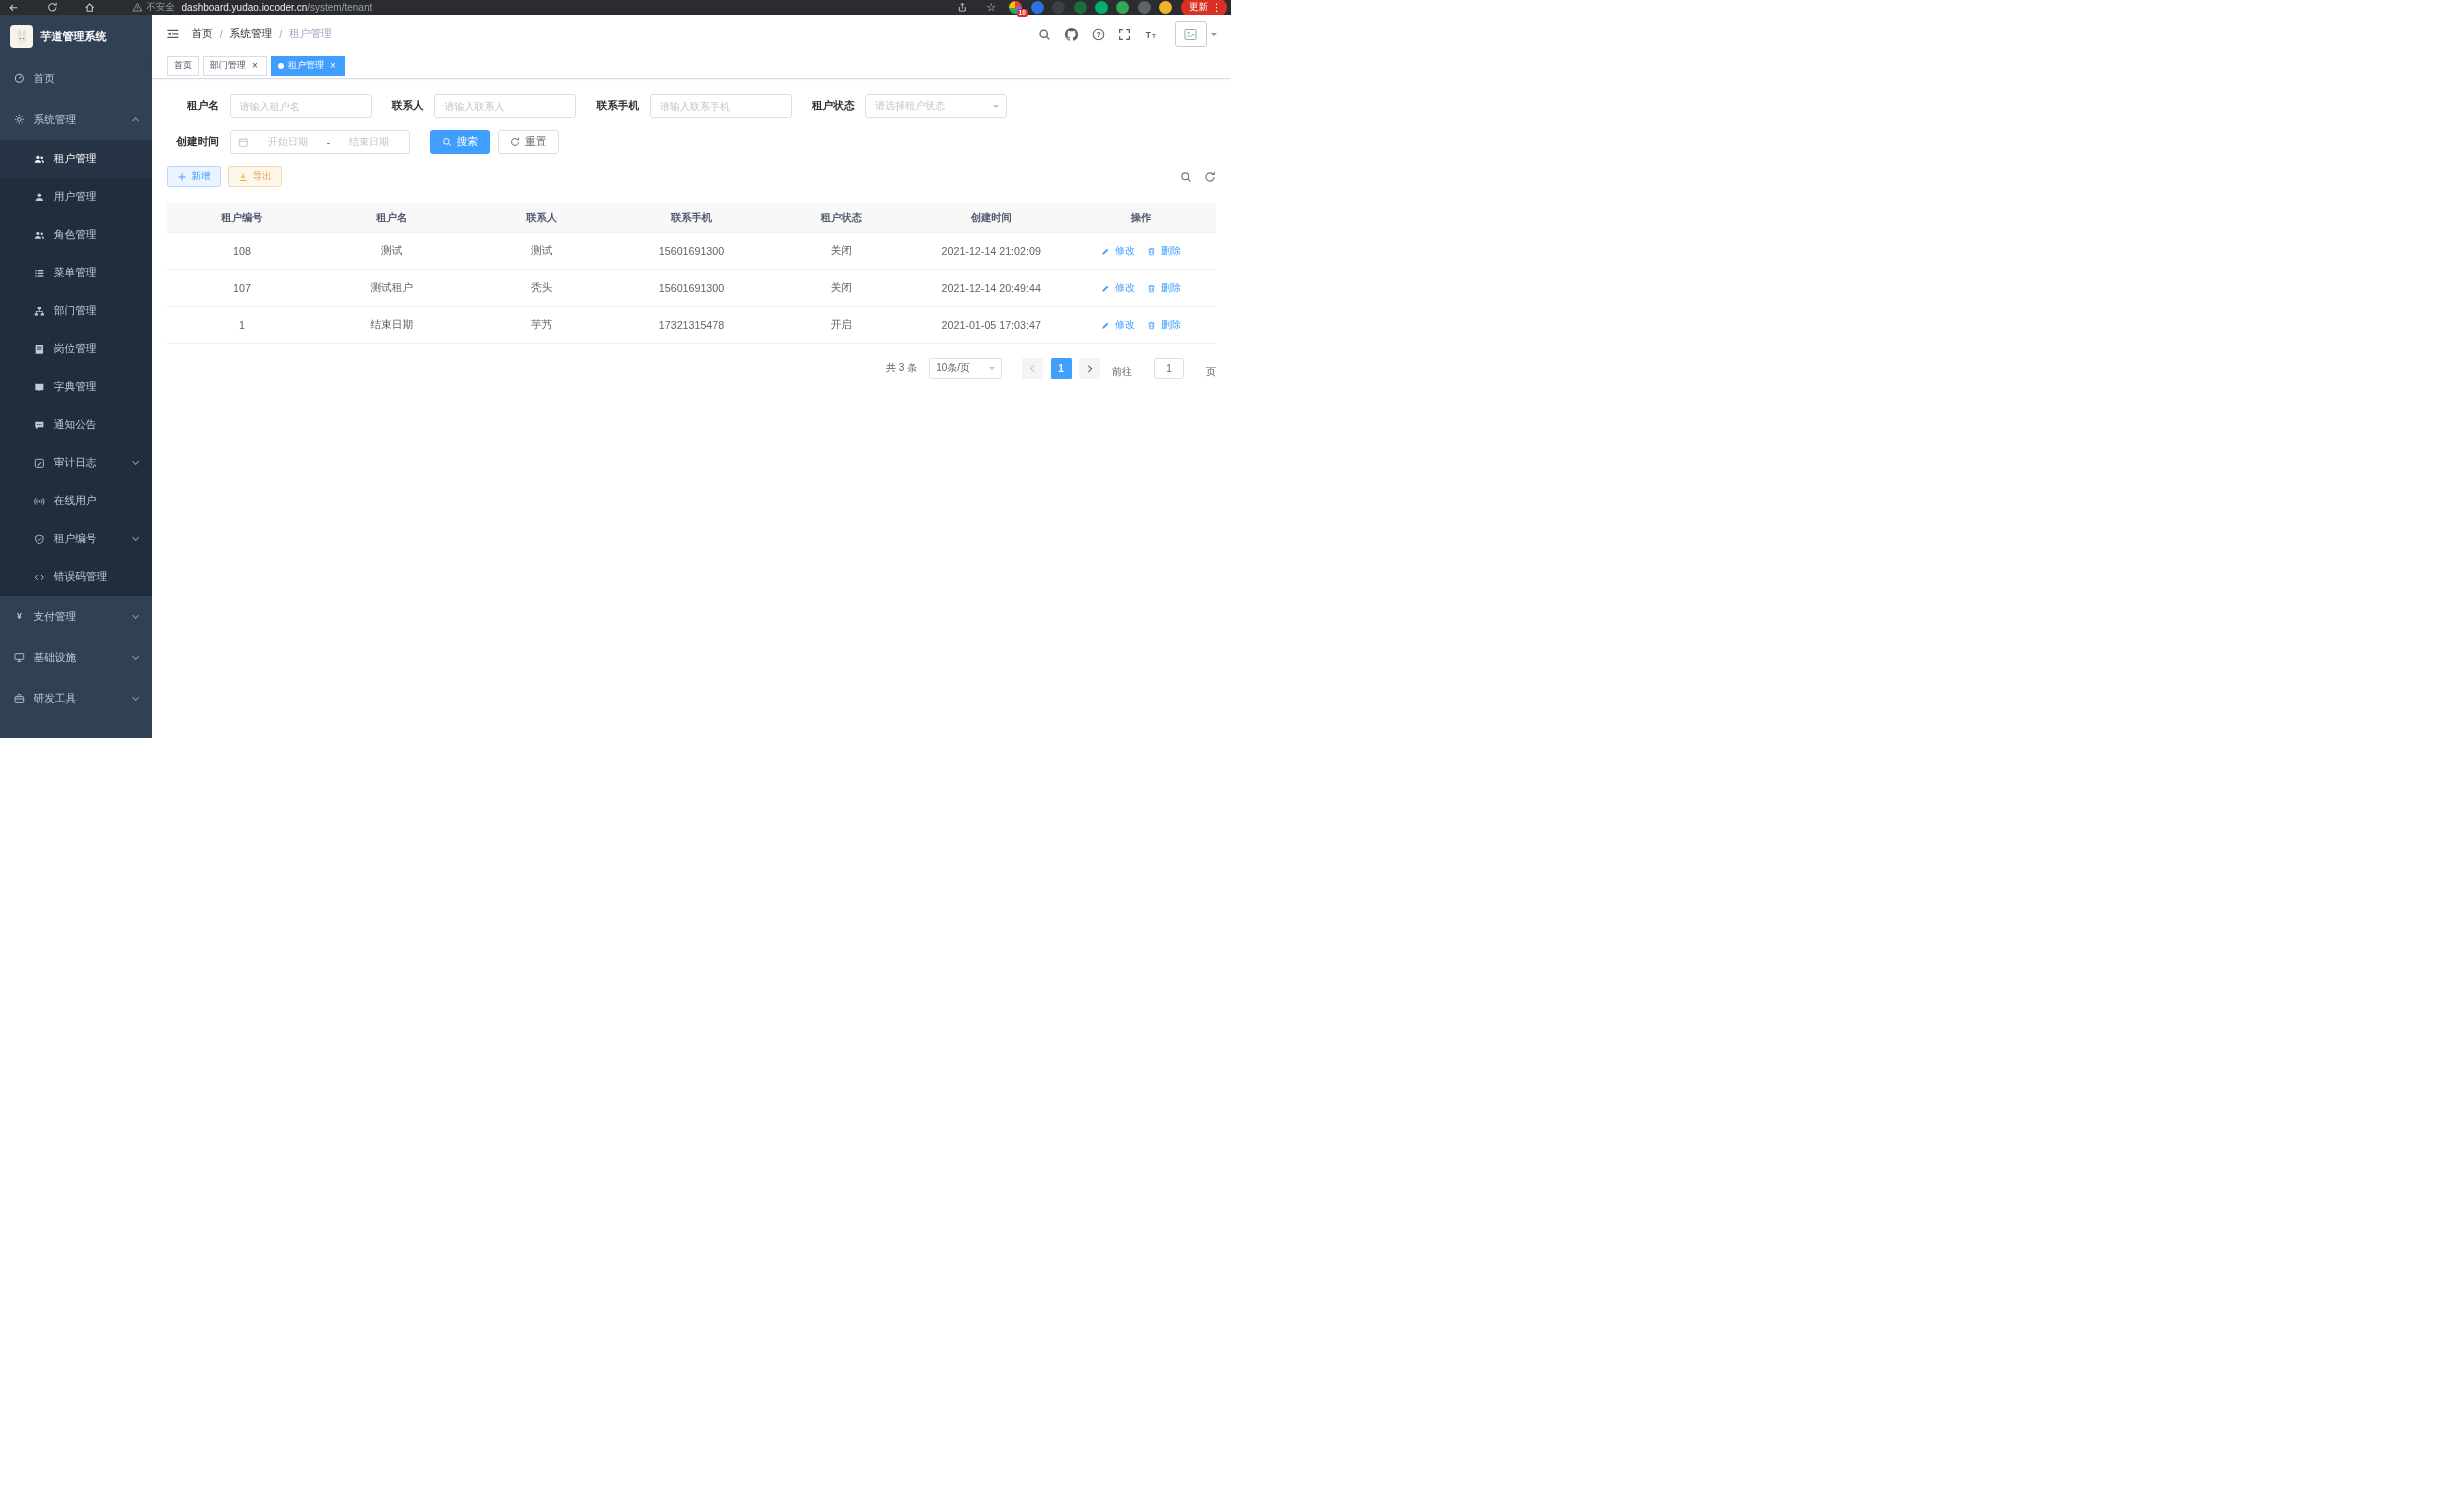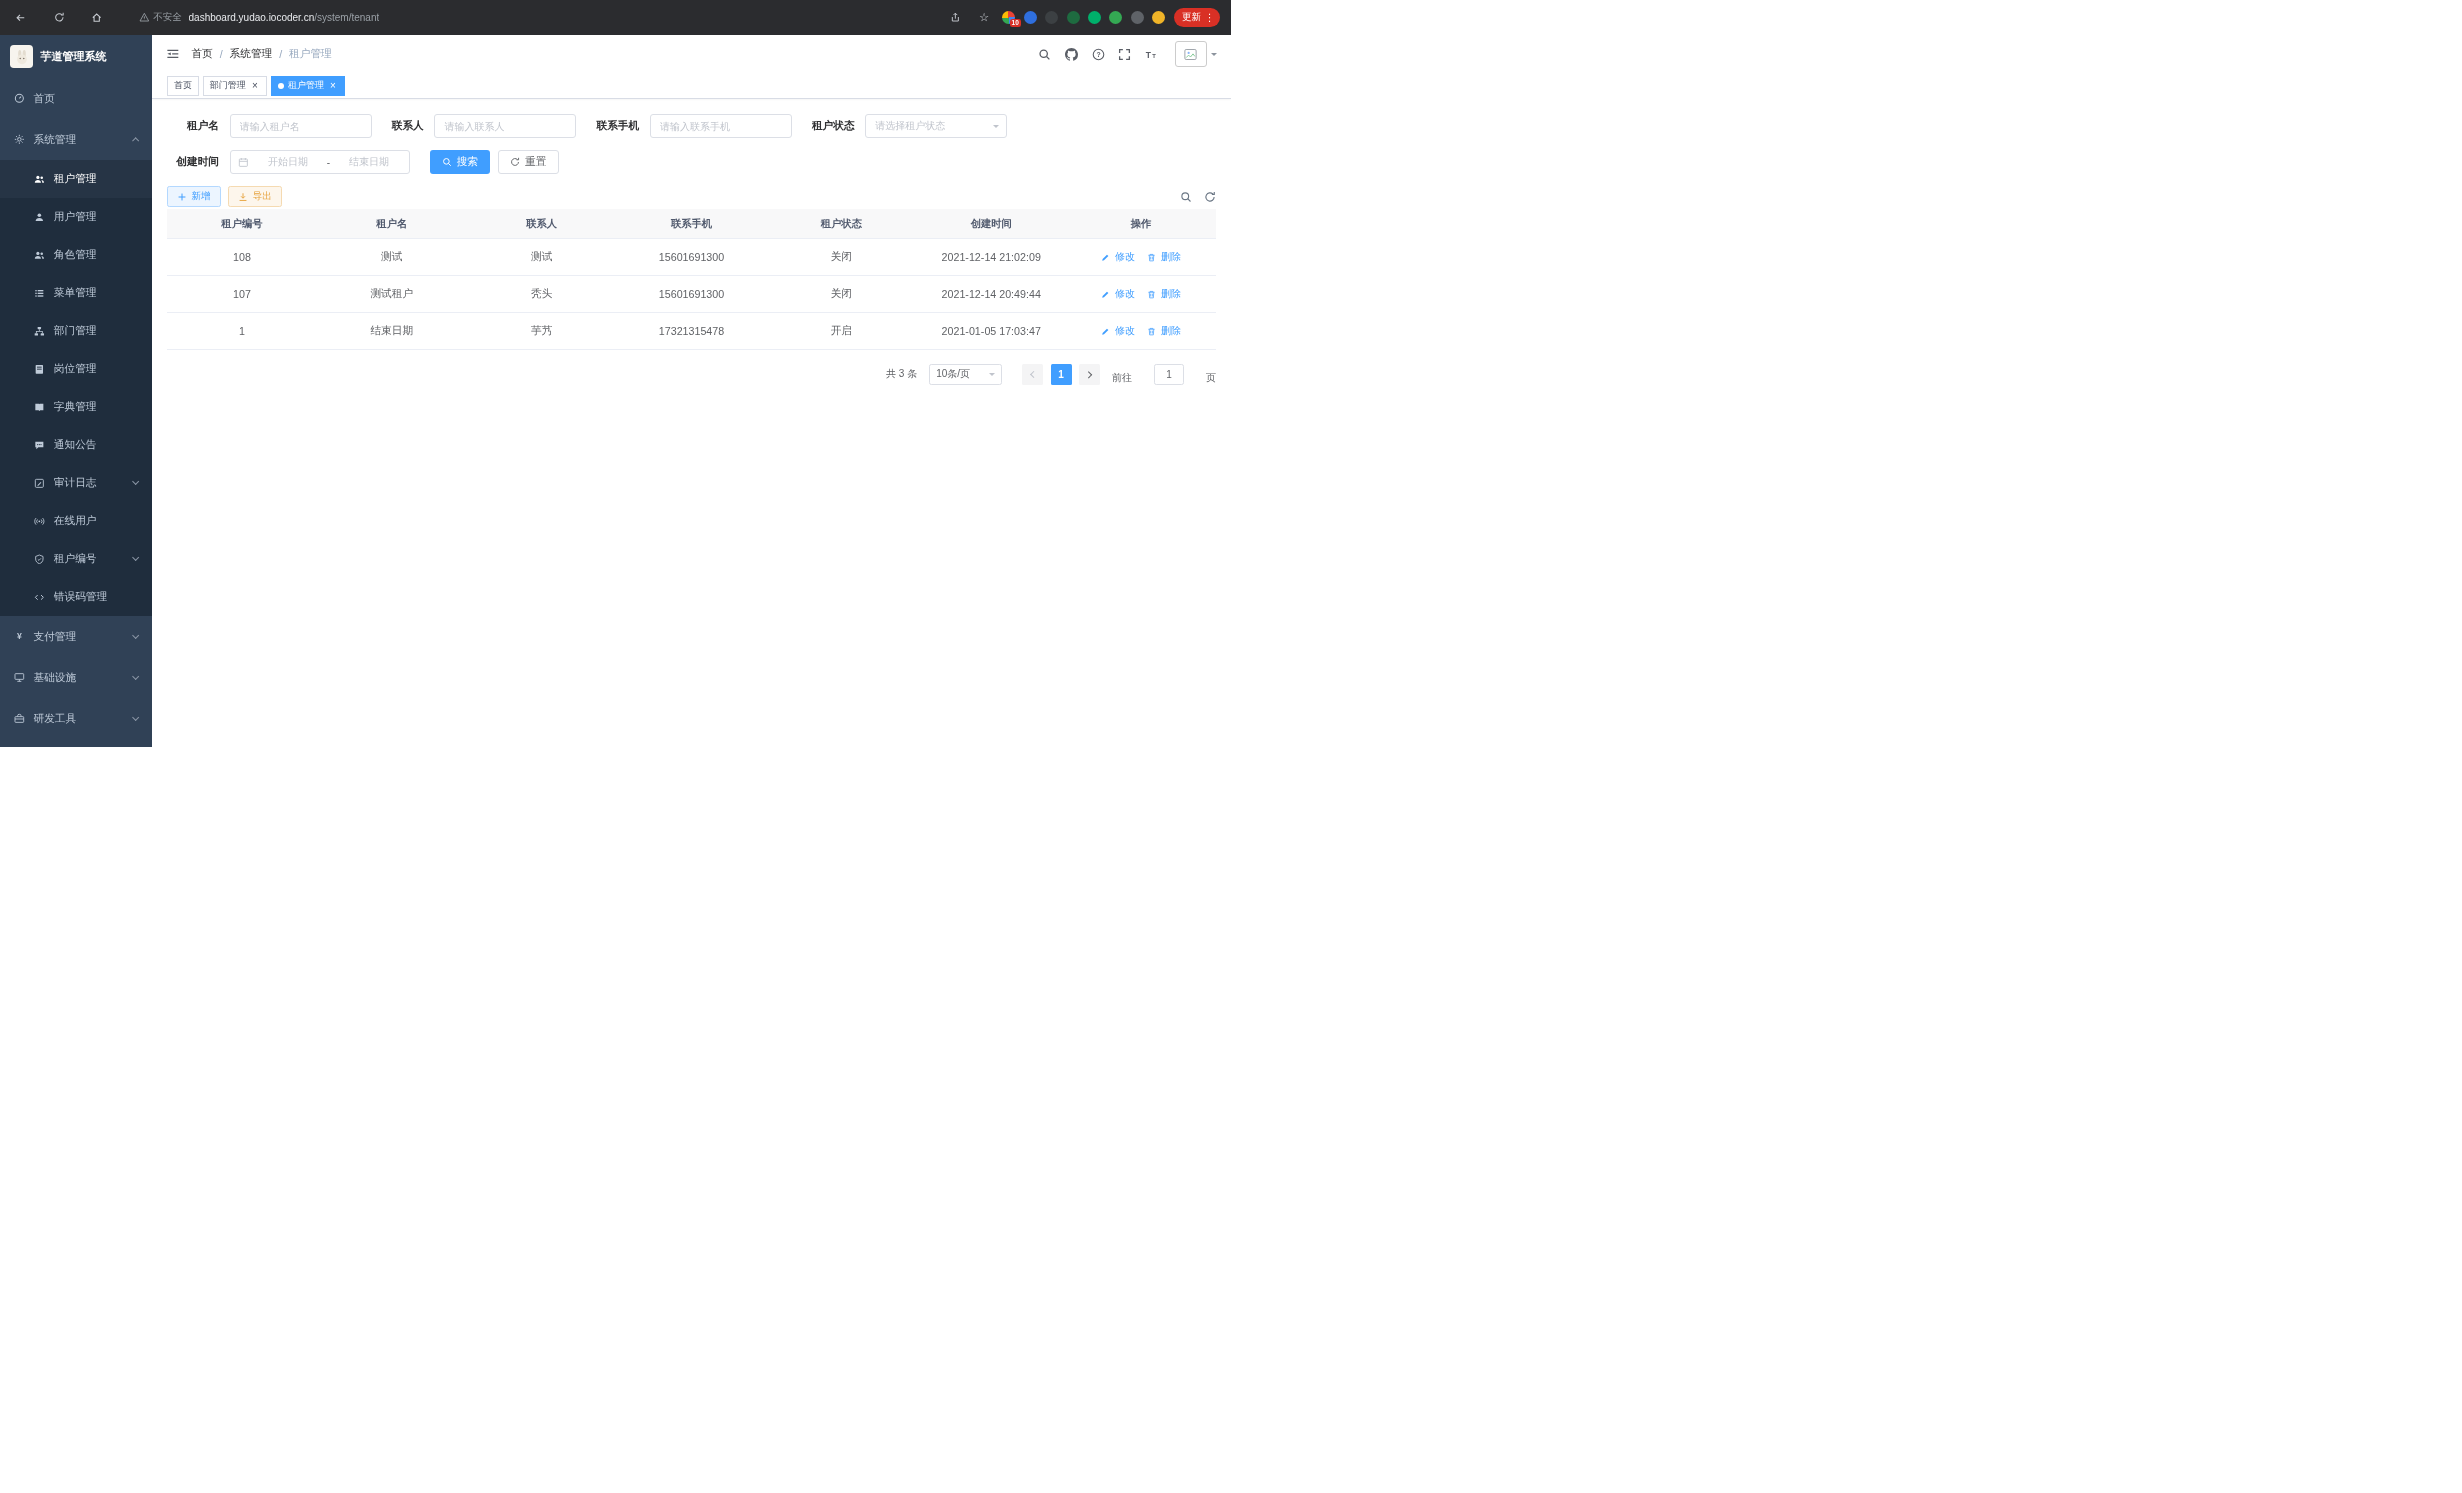--- a/index.html
+++ b/index.html
@@ -5,21 +5,21 @@
   :root{
     --primary:#409eff; --warning:#e6a23c;
     --sidebar-bg:#304156; --submenu-bg:#1f2d3d; --update:#d93025;
   }
   *{box-sizing:border-box;margin:0;padding:0}
   html,body{width:1231px;height:747px;overflow:hidden}
   body{font-family:"Liberation Sans","DejaVu Sans",sans-serif;background:#fff;color:#303133}
   svg{display:block}
 
   
-  .browser{height:35px;background:#2b2c2f;display:flex;align-items:center;padding:0 11px;gap:18px}
+  .browser{height:15px;background:#2b2c2f;display:flex;align-items:center;padding:0 4px;gap:18px}
   .bicon{width:20px;height:20px;border-radius:50%;display:flex;align-items:center;justify-content:center;color:#c7cbd1;cursor:pointer;flex-shrink:0}
   .url-area{display:flex;align-items:center;gap:6.9px;margin-left:13.7px;flex:1;min-width:0}
   .sec{display:flex;align-items:center;gap:3.8px;color:#9aa0a6;font-size:9.5px;white-space:nowrap}
   .url{font-size:10px;color:#e8eaed;white-space:nowrap;overflow:hidden}
   .url .path{color:#9aa0a6}
   .bright{display:flex;align-items:center;gap:8.4px;margin-left:9px}
   .star{color:#c7cbd1;font-size:11.4px;line-height:1}
   .ext{width:13px;height:13px;border-radius:50%;position:relative;flex-shrink:0;cursor:pointer}
   .ext.multi{background:conic-gradient(#ea4335 0 25%,#4285f4 0 50%,#34a853 0 75%,#fbbc05 0 100%)}
   .ext-badge{position:absolute;right:-5.3px;bottom:-3px;background:#d93025;color:#fff;font-size:6.5px;padding:0 1.9px;border-radius:2.3px;line-height:1.3;font-weight:bold}
@@ -81,21 +81,21 @@
 
   .btn{height:24px;padding:0 11.4px;border-radius:3px;font-size:10.7px;display:inline-flex;align-items:center;gap:4.6px;cursor:pointer;border:0.8px solid transparent;font-family:inherit;white-space:nowrap}
   .btn svg{width:10px;height:10px}
   .btn-primary{background:var(--primary);color:#fff}
   .btn-plain{background:#fff;border-color:#dcdfe6;color:#606266}
   .btn-sm{height:21px;padding:0 9px;font-size:9.5px;border-radius:2.3px}
   .btn-add{background:#ecf5ff;border-color:#b3d8ff;color:var(--primary)}
   .btn-export{background:#fdf6ec;border-color:#f5dab1;color:var(--warning)}
   .mr10{margin-right:7.6px}
 
-  .toolbar{display:flex;margin-bottom:2px;gap:7.6px}
+  .toolbar{display:flex;margin-bottom:16px;gap:7.6px}
   .toolbar-right{margin-left:auto;display:flex;gap:12px;color:#6b7785;align-items:center}
   .tbtn{cursor:pointer}
   .tbtn svg{width:12px;height:12px}
 
   .dtable{width:100%;font-size:10.7px}
   .thead{display:flex;background:#f8f8f9;border-bottom:0.8px solid #ebeef5;height:30px;align-items:center}
   .tcell{flex:1;text-align:center;overflow:hidden;white-space:nowrap}
   .th{color:#515a6e;font-weight:700;font-size:10.3px}
   .trow{display:flex;height:37px;align-items:center;border-bottom:0.8px solid #ebeef5;color:#606266}
   .ops{display:flex;justify-content:center;gap:12px;align-items:center}

